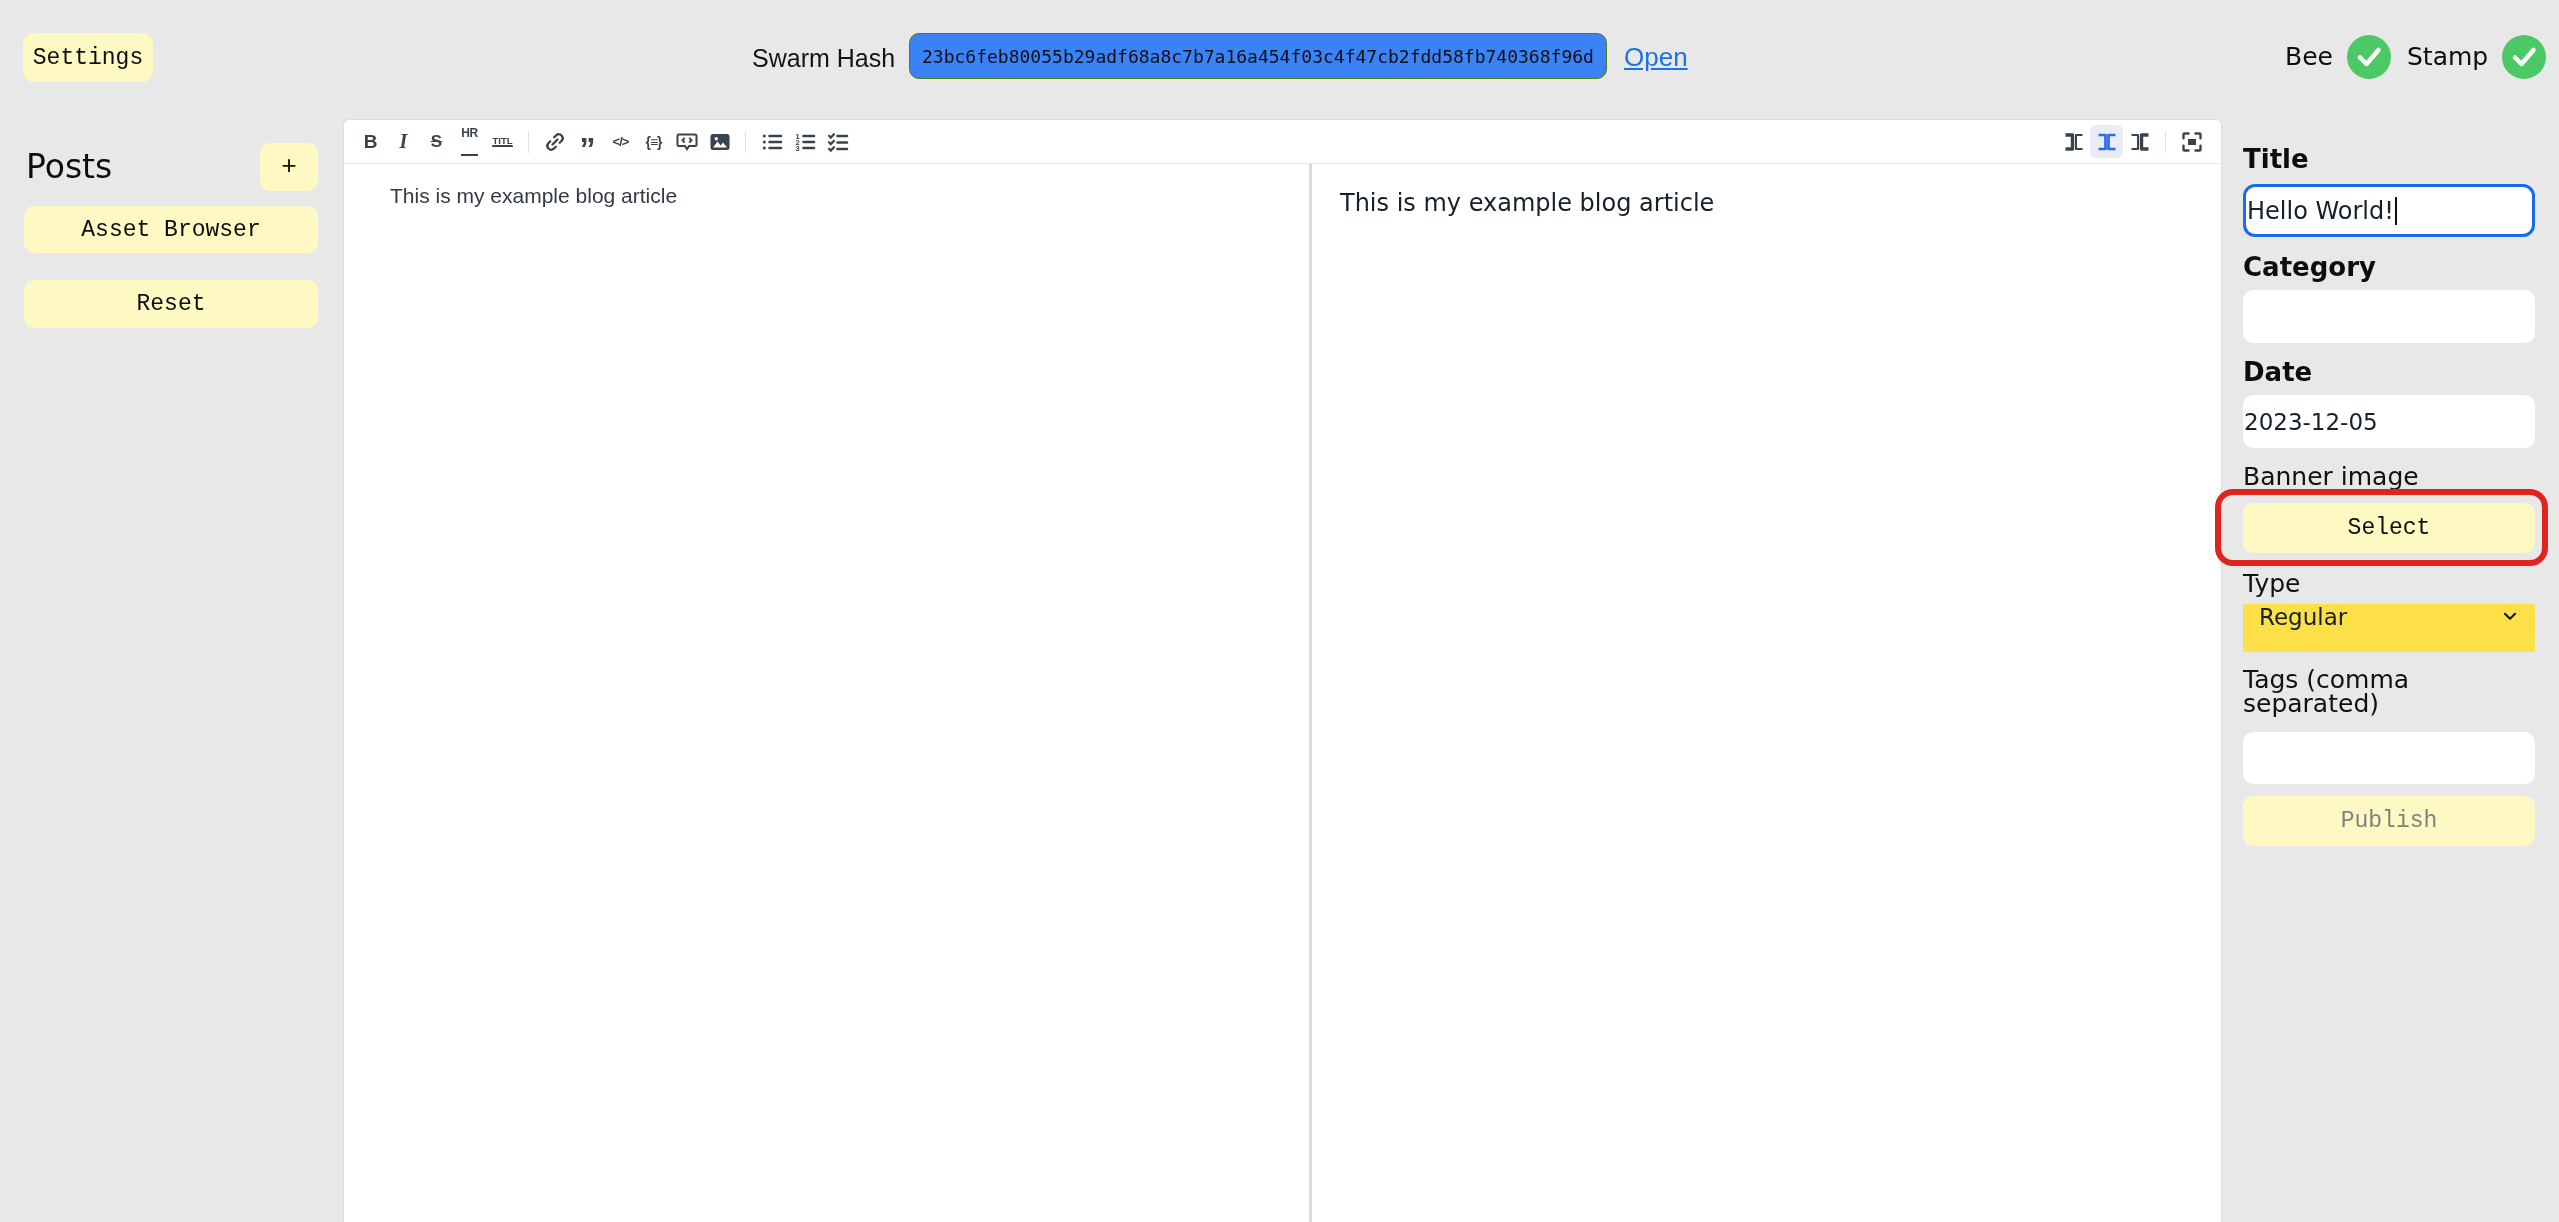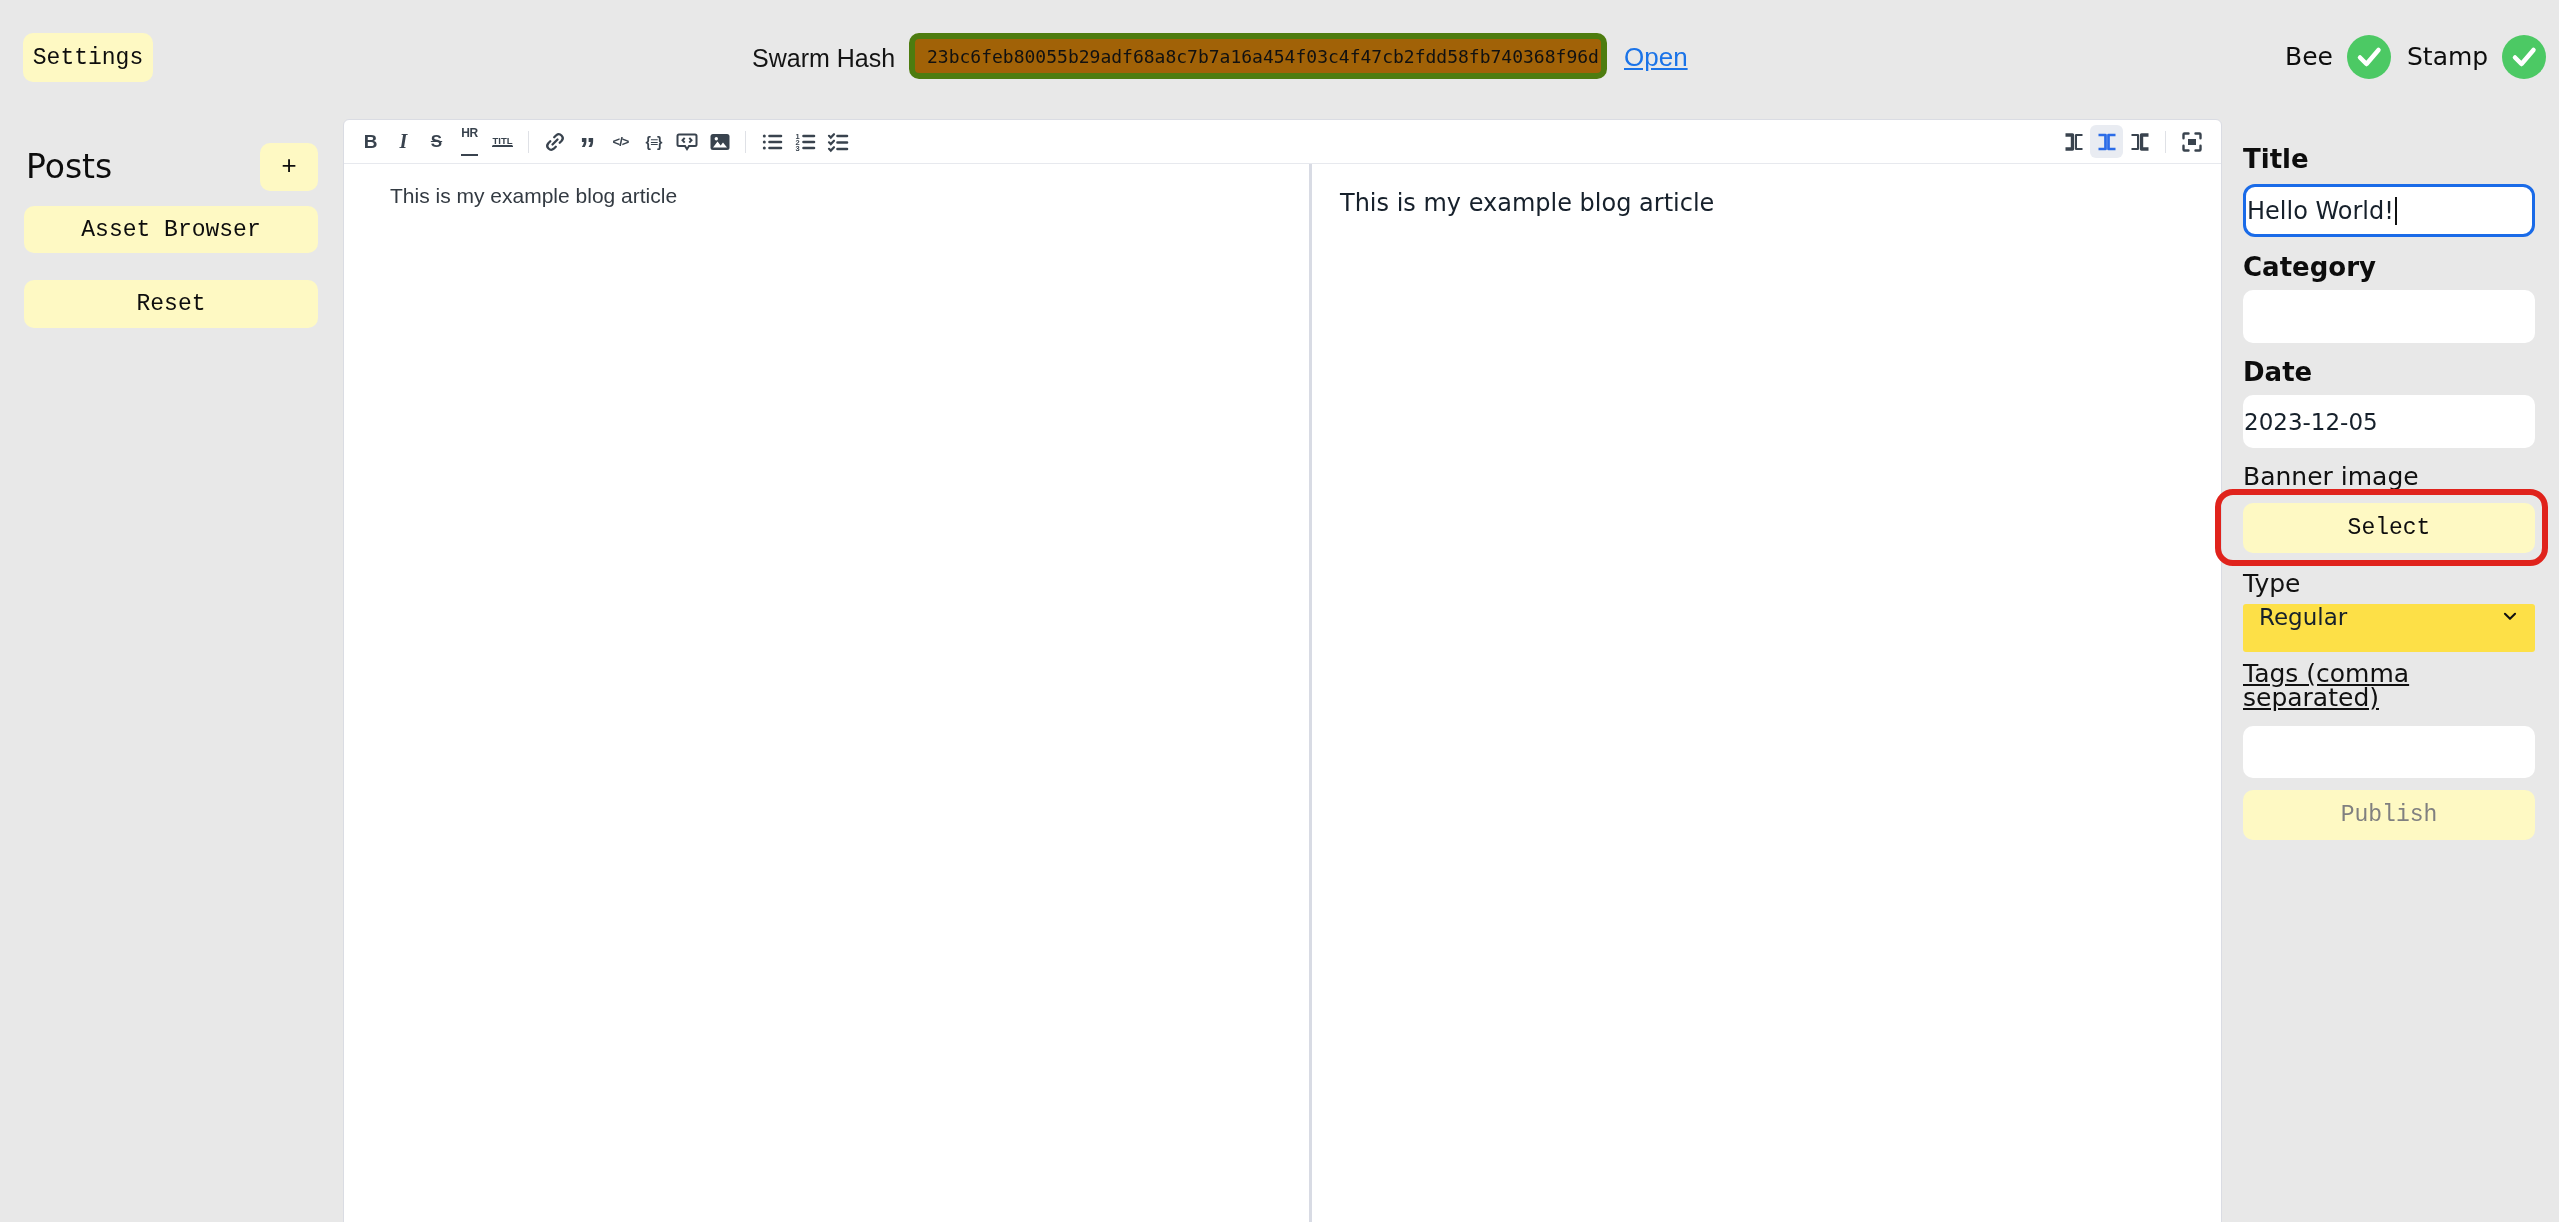--- a/index.html
+++ b/index.html
@@ -16,21 +16,21 @@
     background:#fef9c3; border:none; border-radius:10px;
     font-family:Liberation Mono, monospace; color:#0d0d0d;
     display:flex; align-items:center; justify-content:center;
     cursor:pointer;
   }
   #settings-btn { position:absolute; left:23px; top:33px; width:130px; height:49px; font-size:23px; }
 
   #swarm-hash-label { position:absolute; left:752px; top:44px; font-family:"Liberation Sans", sans-serif; font-size:25px; color:#141414; }
   #swarm-hash-input {
     position:absolute; left:909px; top:33px; width:698px; height:46px;
-    background:#a16207; border:6px solid #4d7c0f; border-radius:10px;
+    background:#3b82f6; border:1px solid #4d7c0f; border-radius:10px;
     font-family:"DejaVu Sans Mono", monospace; font-size:18px; color:#111;
     display:flex; align-items:center; padding:0 12px;
     white-space:nowrap; overflow:hidden;
   }
   #open-link { position:absolute; left:1624px; top:42px; font-family:"Liberation Sans", sans-serif; font-size:26px; color:#1a73e8; text-decoration:underline; cursor:pointer; }
 
   .status-group { position:absolute; top:35px; display:flex; align-items:center; }
   .status-label { font-size:25px; line-height:44px; margin-right:14px; }
   .status-circle { width:44px; height:44px; }
   #bee-group   { left:2285px; }
@@ -101,21 +101,21 @@
   #date-input { margin-top:11px; }
   #banner-label { margin-top:17px; }
   #select-btn { margin-top:14px; width:100%; height:50px; font-size:23px; border-radius:10px; }
   #type-label { margin-top:19px; }
   #type-select {
     margin-top:8px; height:48px; background:#fde047; border-radius:3px;
     display:flex; padding:0 16px;
     font-size:23px; color:#16202b; cursor:pointer;
   }
   #type-select .chev { margin-left:auto; }
-  #tags-label { margin-top:10px;text-decoration:underline; }
+  #tags-label { margin-top:16px; }
   #tags-input { margin-top:16px; height:52px; }
   #publish-btn { margin-top:12px; width:100%; height:50px; font-size:23px; border-radius:10px; color:#808080; }
 
   #annotation-highlight {
     position:absolute; left:-7px; top:374px; width:333px; height:77px;
     border:6px solid #e0231c; border-radius:18px;
     pointer-events:none;
   }
 </style>
 </head>

